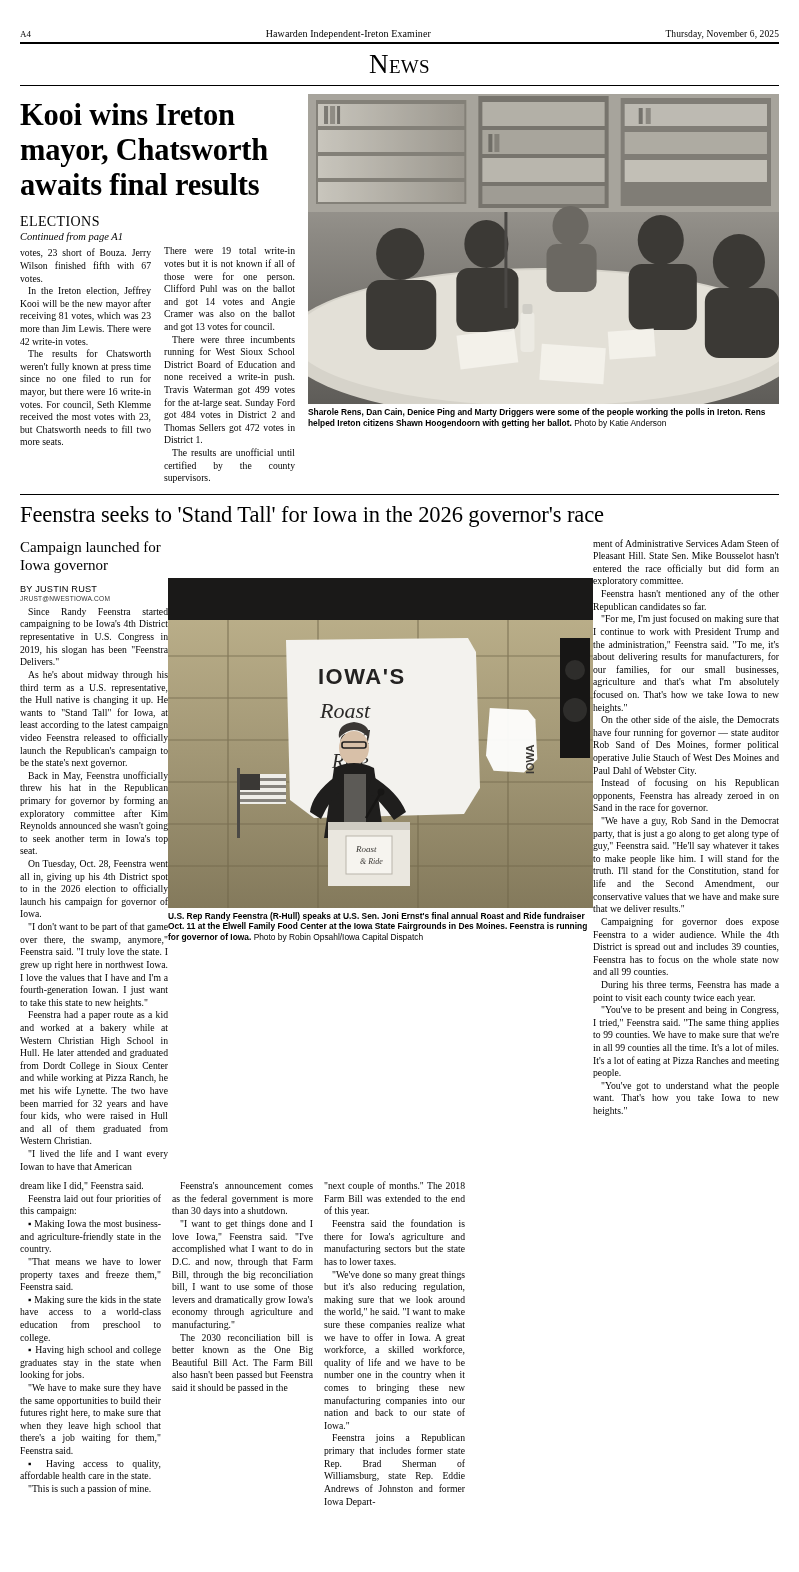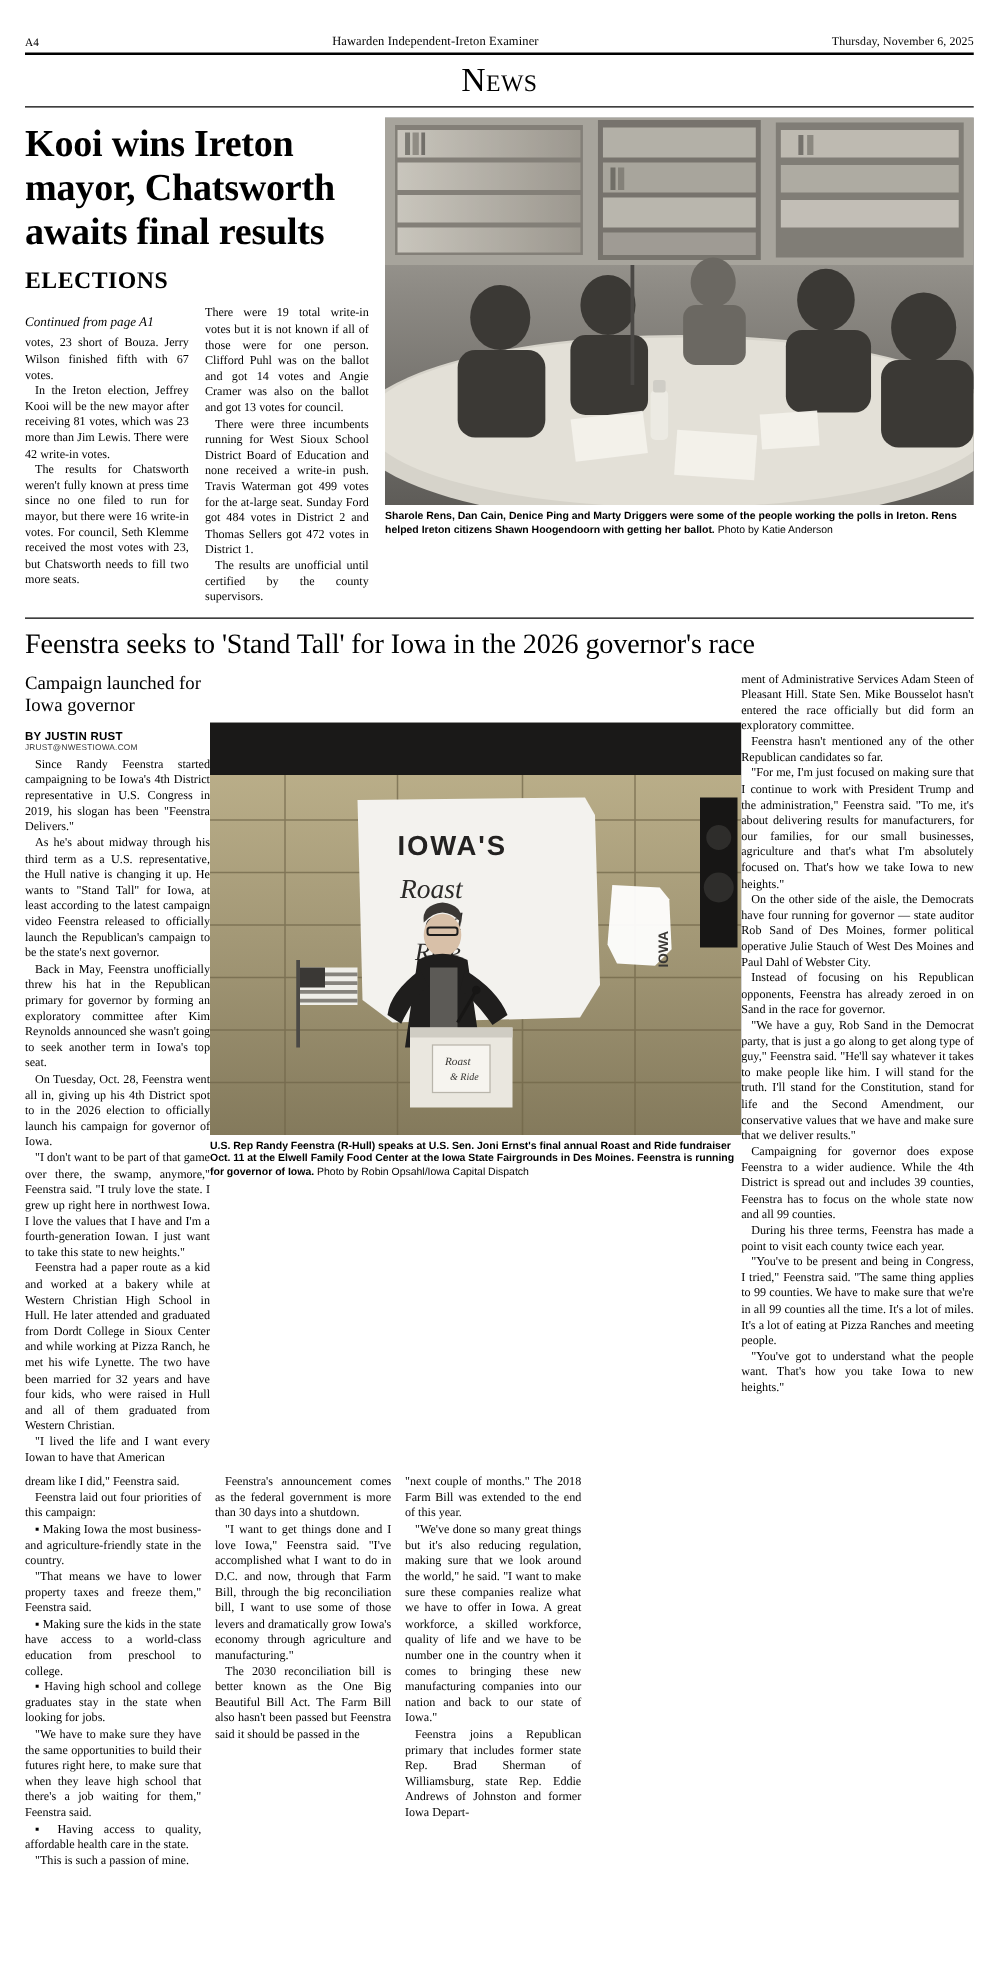--- a/index.html
+++ b/index.html
@@ -57,24 +57,24 @@
   .story1-right { flex: 1; }
 
   .headline1 {
     font-size: 30.5px;
     line-height: 1.14;
     font-weight: bold;
     margin: 4px 0 12px 0;
     letter-spacing: -.2px;
   }
   .kicker {
-    font-size: 19px;
-    font-weight: bold;
+    font-size: 14px;
+    font-weight: normal;
     letter-spacing: .4px;
-    margin-bottom: 17px;
+    margin-bottom: 1px;
   }
   .contfrom {
     font-size: 10.5px;
     font-style: italic;
     margin-bottom: 5px;
     border-bottom: 0;
   }
   .bodytext p {
     margin: 0;
     font-size: 9.7px;
@@ -114,21 +114,21 @@
   .s2-mid { width: 425px; flex: 0 0 425px; }
   .s2-col-right { flex: 1; }
   .deck {
     font-size: 15px;
     line-height: 1.24;
     margin-bottom: 9px;
   }
   .byline {
     font-family: "Liberation Sans", sans-serif;
     font-size: 9.2px;
-    font-weight: bold;
+    font-weight: normal;
     letter-spacing: .2px;
     line-height: 1.2;
   }
   .byline-email {
     font-family: "Liberation Sans", sans-serif;
     font-size: 6.6px;
     letter-spacing: .2px;
     margin-bottom: 4px;
     color: #333;
   }
@@ -414,20 +414,21 @@
       <div class="s2b-col">
         <div class="bodytext">
           <p>Feenstra's announcement comes as the federal government is more than 30 days into a shutdown.</p>
           <p>"I want to get things done and I love Iowa," Feenstra said. "I've accomplished what I want to do in D.C. and now, through that Farm Bill, through the big reconciliation bill, I want to use some of those levers and dramatically grow Iowa's economy through agriculture and manufacturing."</p>
           <p>The 2030 reconciliation bill is better known as the One Big Beautiful Bill Act. The Farm Bill also hasn't been passed but Feenstra said it should be passed in the</p>
         </div>
       </div>
       <div class="s2b-col">
         <div class="bodytext">
           <p class="noindent">"next couple of months." The 2018 Farm Bill was extended to the end of this year.</p>
+          <p>Feenstra said the foundation is there for Iowa's agriculture and manufacturing sectors but the state has to lower taxes.</p>
           <p>"We've done so many great things but it's also reducing regulation, making sure that we look around the world," he said. "I want to make sure these companies realize what we have to offer in Iowa. A great workforce, a skilled workforce, quality of life and we have to be number one in the country when it comes to bringing these new manufacturing companies into our nation and back to our state of Iowa."</p>
           <p>Feenstra joins a Republican primary that includes former state Rep. Brad Sherman of Williamsburg, state Rep. Eddie Andrews of Johnston and former Iowa Depart-</p>
         </div>
       </div>
       <div style="flex:1 1 auto;"></div>
     </div>
   </div>
 
 </div>
 

